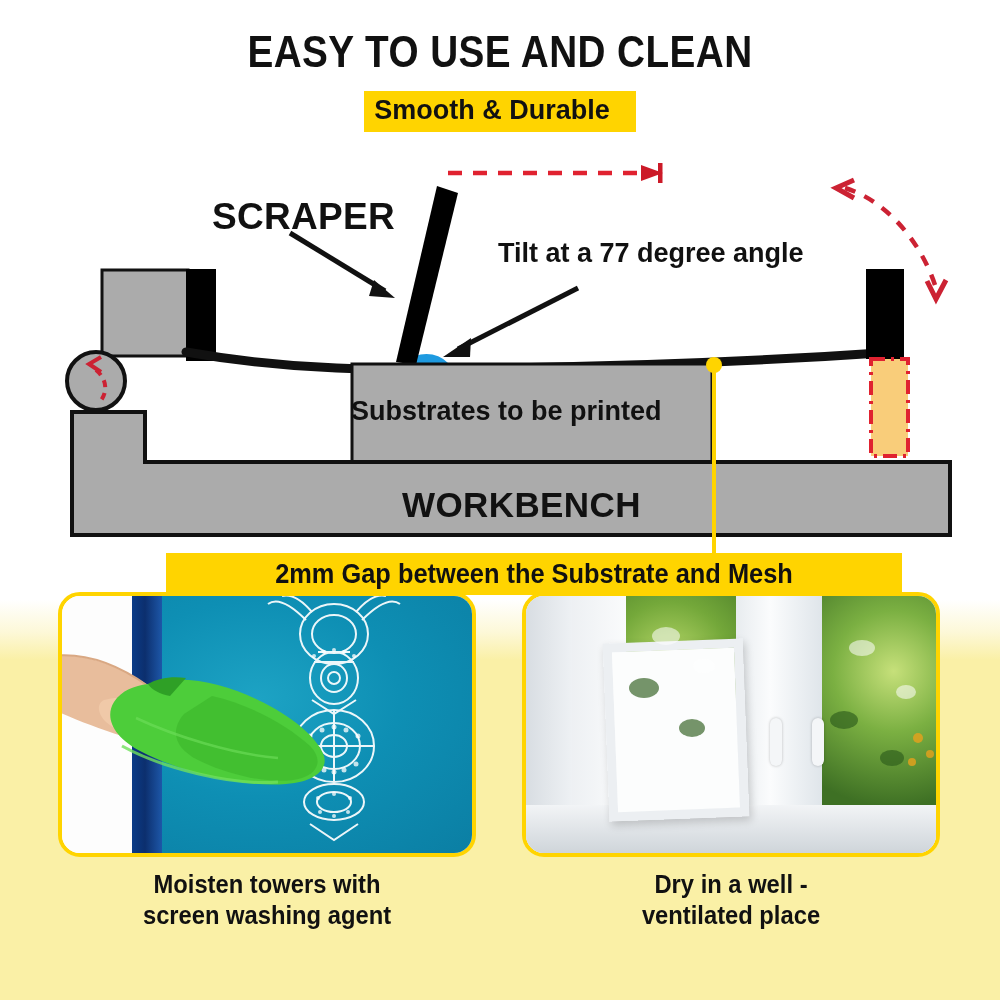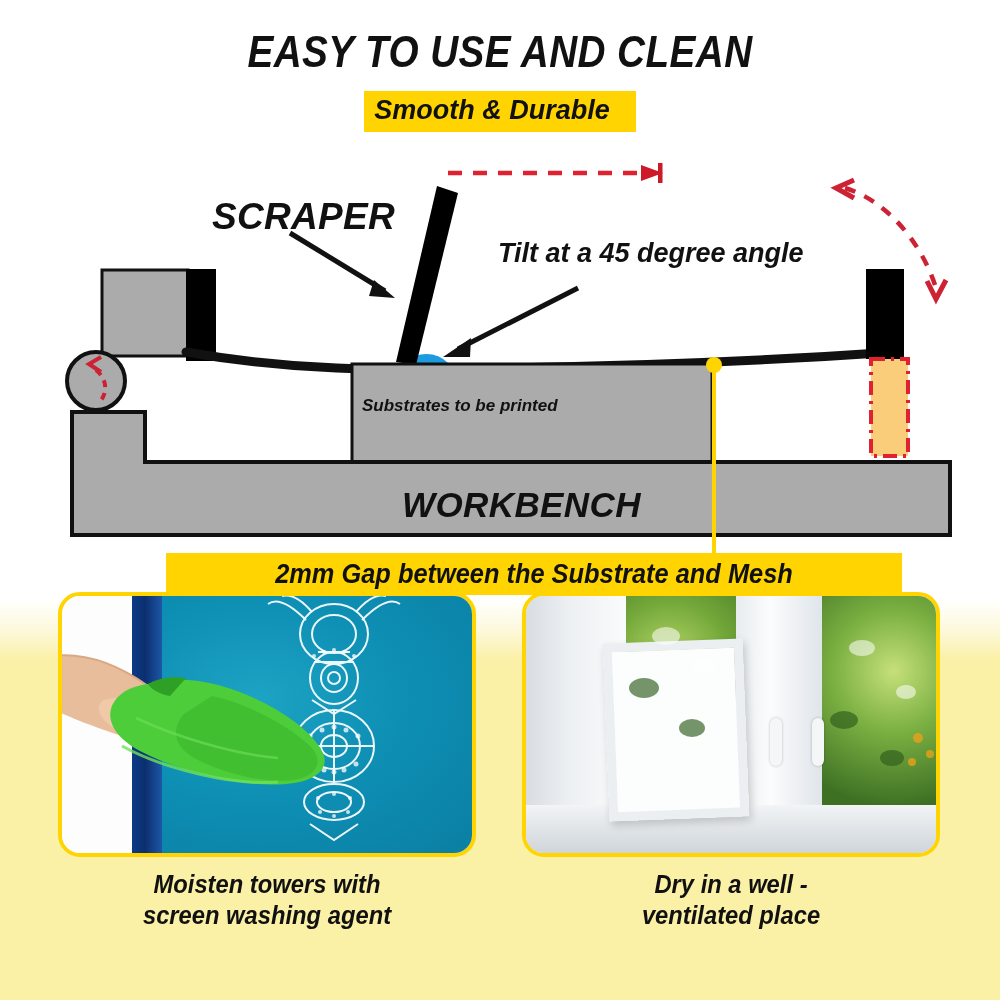--- a/index.html
+++ b/index.html
@@ -17,21 +17,20 @@
 
   #page {
     position: relative;
     width: 1000px;
     height: 1000px;
     background: linear-gradient(to bottom,
         #ffffff 0px, #ffffff 600px,
         #fdf8d8 632px,
         #faf0a6 660px, #faf0a6 1000px);
     overflow: hidden;
-    font-style: italic;
   }
 
   
   .headline {
     position: absolute;
     top: 26px;
     left: 0;
     width: 1000px;
     text-align: center;
     font-family: "Liberation Sans Narrow", "Liberation Sans", sans-serif;
@@ -70,21 +69,21 @@
   }
 
   .diag-label {
     position: absolute;
     font-weight: 700;
     color: #111111;
     white-space: nowrap;
   }
   .lbl-scraper { left: 212px; top: 196px; font-size: 37px; letter-spacing: 0.3px; }
   .lbl-tilt    { left: 498px; top: 238px; font-size: 27px; }
-  .lbl-substr  { left: 362px; top: 396px; font-size: 17px; }
+  .lbl-substr  { left: 351px; top: 396px; font-size: 27px; }
   .lbl-bench   { left: 402px; top: 485px; font-size: 35px; letter-spacing: 0.4px; }
 
   .gap-banner {
     position: absolute;
     left: 166px;
     top: 553px;
     width: 736px;
     height: 42px;
     background: #ffd400;
   }
@@ -229,21 +228,21 @@
       <rect x="352" y="364" width="360" height="98" fill="#ababab" stroke="#111111" stroke-width="3"></rect>
 
       <path d="M 72 412 L 145 412 L 145 462 L 950 462 L 950 535 L 72 535 Z" fill="#ababab" stroke="#111111" stroke-width="4" stroke-linejoin="miter"></path>
 
       <line x1="714" y1="366" x2="714" y2="556" stroke="#ffd400" stroke-width="4"></line>
       <circle cx="714" cy="365" r="8" fill="#ffd400"></circle>
     </svg>
 
     <div class="diag-label lbl-scraper">SCRAPER</div>
 
-    <div class="diag-label lbl-tilt">Tilt at a 45 degree angle</div>
+    <div class="diag-label lbl-tilt">Tilt at a 77 degree angle</div>
 
     <div class="diag-label lbl-substr">Substrates to be printed</div>
 
     <div class="diag-label lbl-bench">WORKBENCH</div>
 
     <div class="gap-banner">
       <span>2mm Gap between the Substrate and Mesh</span>
     </div>
   </div>
 

